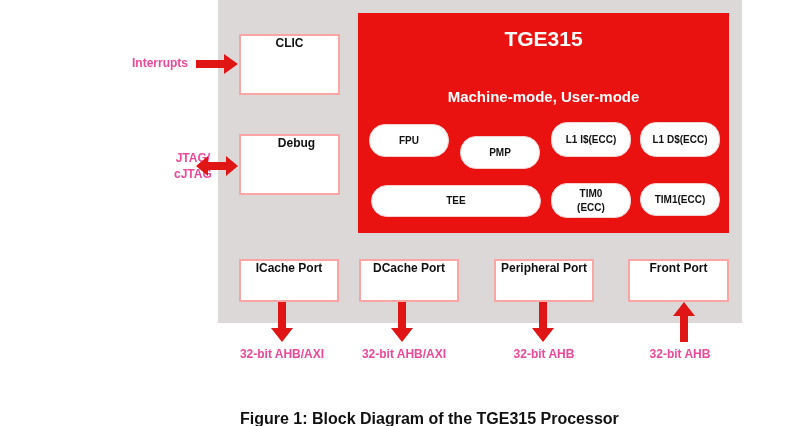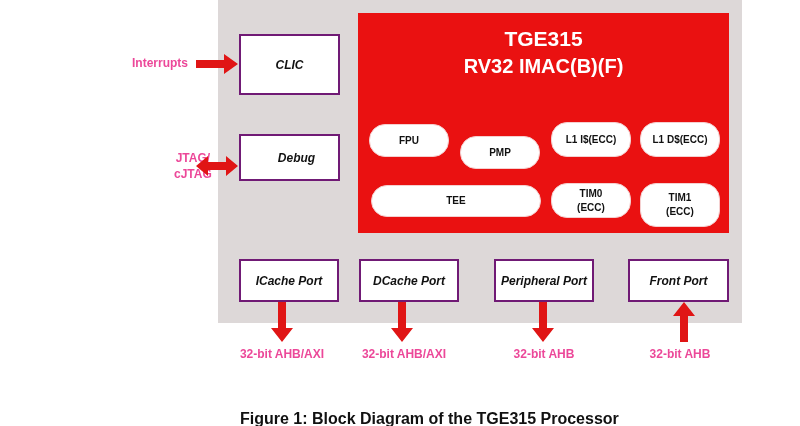--- a/index.html
+++ b/index.html
@@ -2,37 +2,37 @@
 <html><head>
 <meta charset="utf-8">
 <style>
   html, body { margin: 0; padding: 0; }
   body { width: 800px; height: 426px; background: #ffffff; position: relative; overflow: hidden;
          font-family: "Liberation Sans", "DejaVu Sans", sans-serif; font-weight: bold; color: #111; }
   .abs { position: absolute; }
   .panel { left: 218px; top: 0; width: 524px; height: 323px; background: #ddd8d8; }
   .core { left: 358px; top: 13px; width: 371px; height: 220px; background: #ea1111; }
   .core-text { position: absolute; left: 0; width: 100%; text-align: center; color: #fff; }
-  .box { background: #fff; border: 2px solid #701a75; box-sizing: border-box;
-         display: flex; align-items: center; justify-content: center; font-size: 12px; color: #111; font-style: italic; }
+  .box { background: #fff; border: 2px solid #fca5a5; box-sizing: border-box;
+         display: flex; justify-content: center; font-size: 12px; color: #111; }
   .pill { background: #fff; border-radius: 16px; box-sizing: border-box; border: 1px solid #f5d0d0;
           display: flex; align-items: center; justify-content: center; text-align: center;
           font-size: 10px; line-height: 14px; color: #111; }
   .lbl { font-size: 12px; color: #ec4899; text-align: center; }
   .caption { font-size: 16px; color: #111; margin-left: 20px; }
   svg.arrow { position: absolute; overflow: visible; }
 </style>
 </head>
 <body>
 
 <div class="abs panel"></div>
 
 <div class="abs core">
   <div class="core-text" style="top:14px;font-size:21px;">TGE315</div>
-  <div class="core-text" style="top:42px;font-size:20px;">RV32 IMAC(B)(F)</div>
+  <div class="core-text" style="top:75px;font-size:15px;">Machine-mode, User-mode</div>
 </div>
 
 <div class="abs pill" style="left:369px;top:124px;width:80px;height:33px;">
   <span>FPU</span>
 </div>
 <div class="abs pill" style="left:460px;top:124px;width:80px;height:33px;margin-top:12px;">
   <span>PMP</span>
 </div>
 <div class="abs pill" style="left:551px;top:122px;width:80px;height:35px;flex-direction:row;">
   <span>L1 I$</span>
@@ -42,34 +42,34 @@
   <span>L1 D$</span>
   <span>(ECC)</span>
 </div>
 <div class="abs pill" style="left:371px;top:185px;width:170px;height:32px;">
   <span>TEE</span>
 </div>
 <div class="abs pill" style="left:551px;top:183px;width:80px;height:35px;flex-direction:column;">
   <span>TIM0</span>
   <span>(ECC)</span>
 </div>
-<div class="abs pill" style="left:640px;top:183px;width:80px;height:44px;flex-direction:column;">
+<div class="abs pill" style="left:640px;top:183px;width:80px;height:33px;flex-direction:row;">
   <span>TIM1</span>
   <span>(ECC)</span>
 </div>
 
 <div class="abs box" style="left:239px;top:34px;width:101px;height:61px;">
   <span>CLIC</span>
 </div>
 <div class="abs lbl" style="left:132px;top:56px;">Interrupts</div>
 <svg class="arrow" style="left:196px;top:54px;" width="44" height="22">
   <polygon points="0,6 28,6 28,0 42,10 28,20 28,14 0,14" fill="#e01515"></polygon>
 </svg>
 
-<div class="abs box" style="left:239px;top:134px;width:101px;height:47px;padding-left:14px;">
+<div class="abs box" style="left:239px;top:134px;width:101px;height:61px;padding-left:14px;">
   <span>Debug</span>
 </div>
 <div class="abs lbl" style="left:142px;top:150px;line-height:16px;margin-left:32px;">
   <div>JTAG/</div>
   <div>cJTAG</div>
 </div>
 <svg class="arrow" style="left:196px;top:156px;" width="44" height="22">
   <polygon points="0,10 12,0 12,6 30,6 30,0 42,10 30,20 30,14 12,14 12,20" fill="#e01515"></polygon>
 </svg>
 

